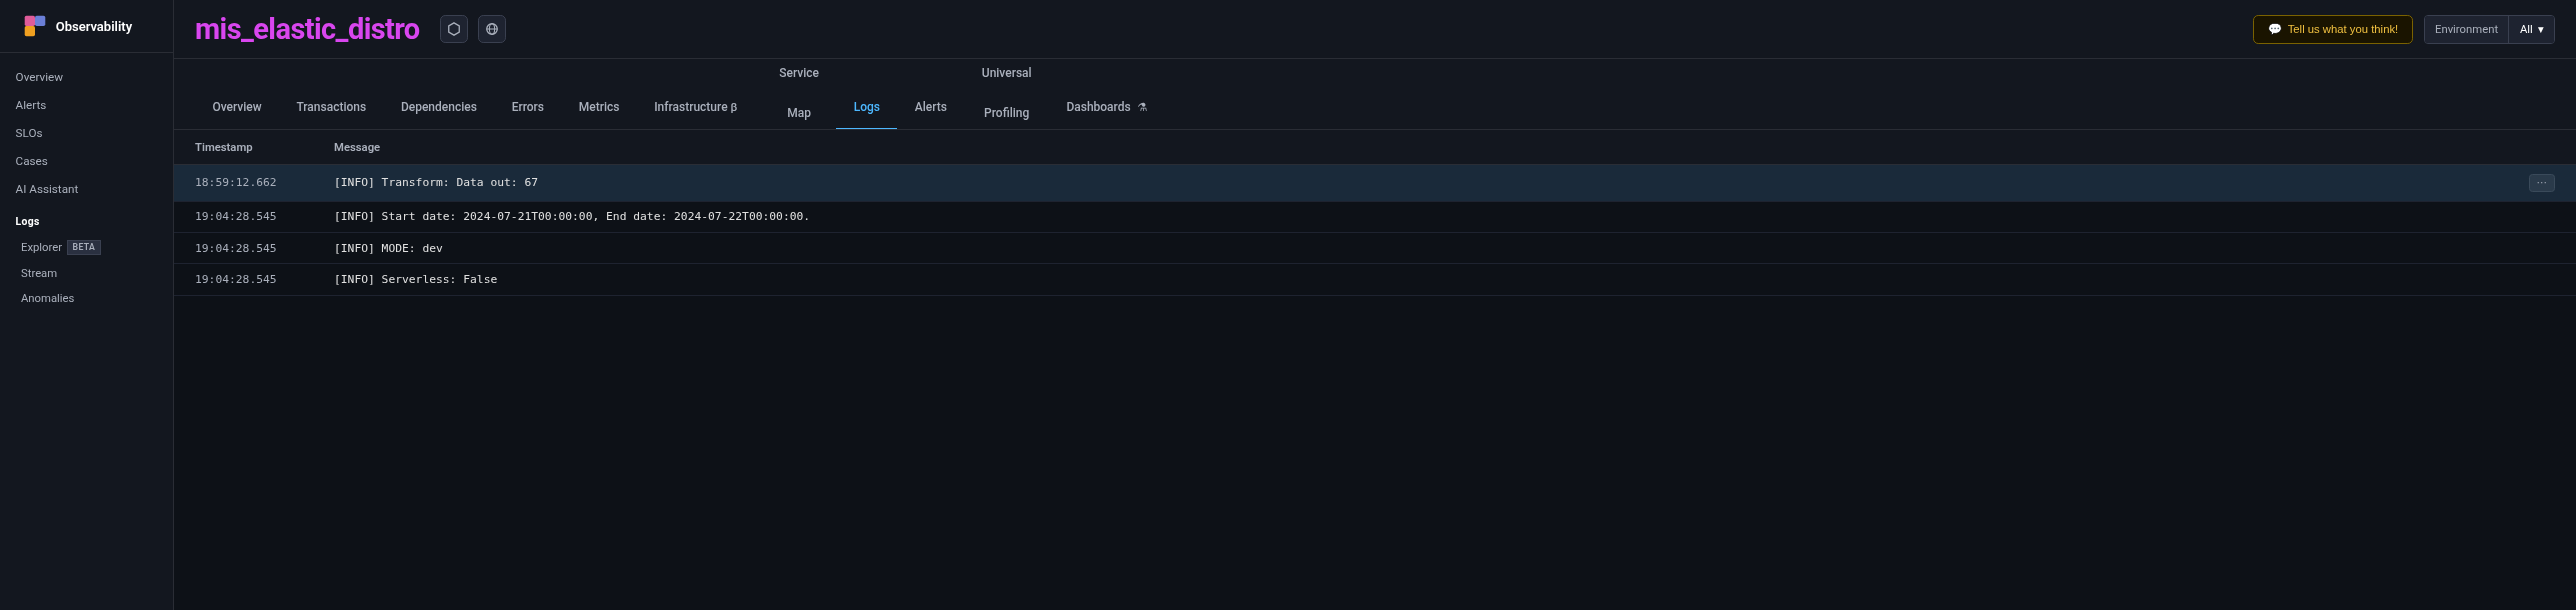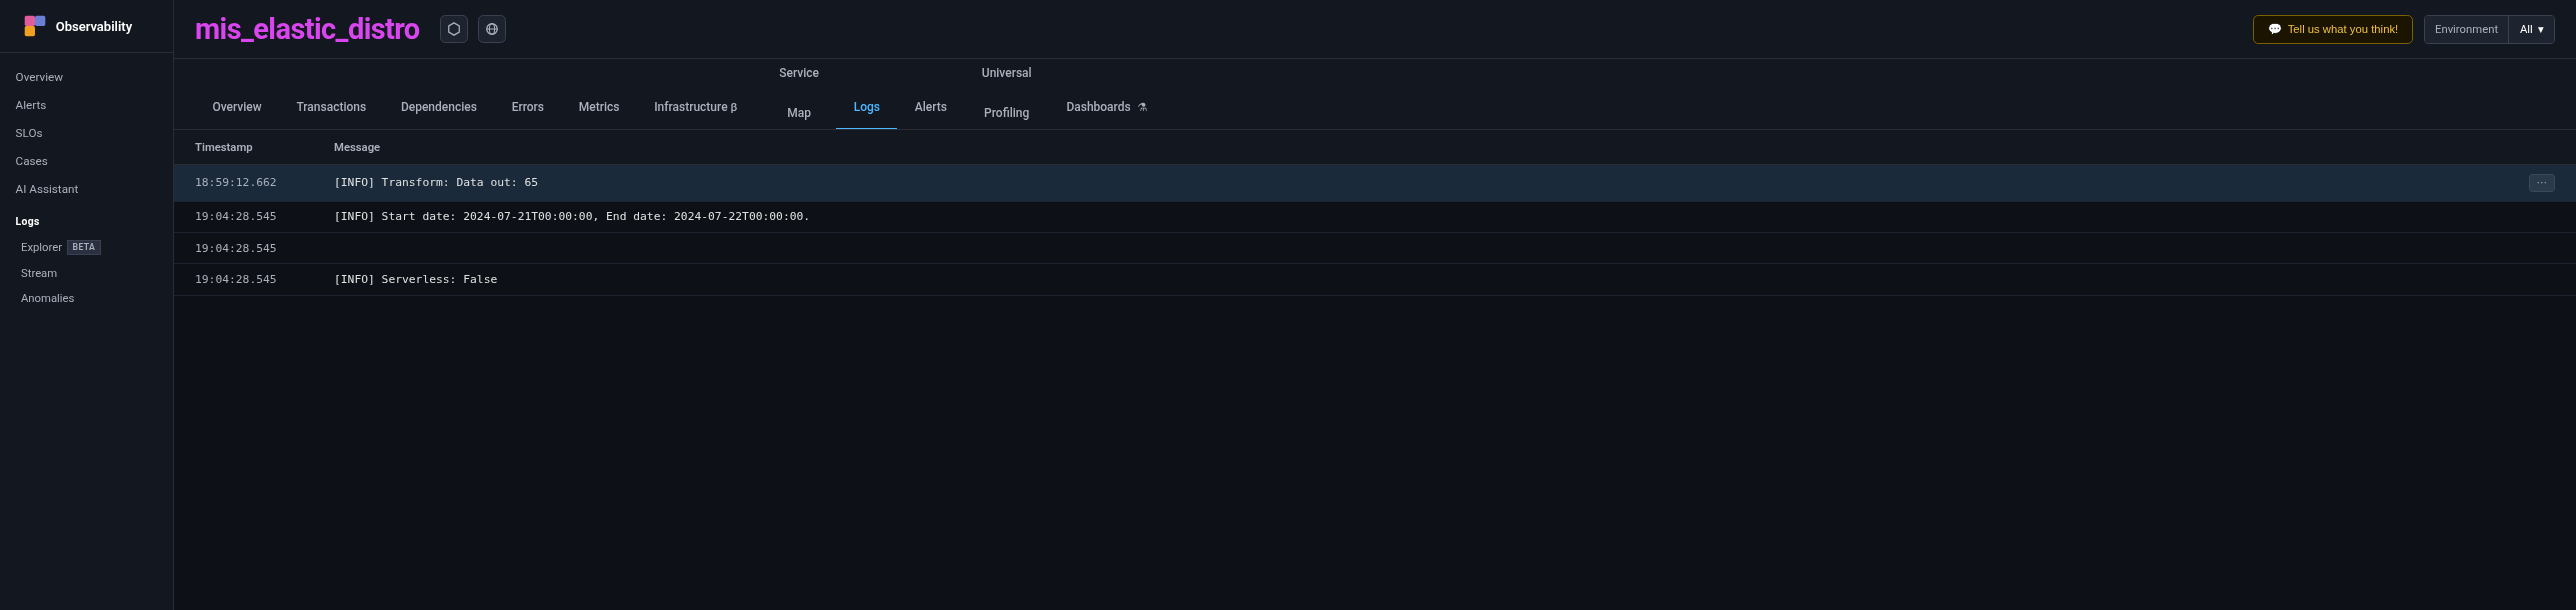--- a/index.html
+++ b/index.html
@@ -350,33 +350,34 @@
   </div>
 
   <div class="table-area">
     <div class="table-header-row">
       <div class="table-header-cell">Timestamp</div>
       <div class="table-header-cell">Message</div>
     </div>
 
     <div class="log-row selected">
       <span class="log-timestamp">18:59:12.662</span>
-      <span class="log-message">[INFO] Transform: Data out: 65</span>
+      <span class="log-message">[INFO] Transform: Data out: 67</span>
       <div class="log-actions">
         <button class="log-action-btn">···</button>
       </div>
     </div>
 
     <div class="log-row">
       <span class="log-timestamp">19:04:28.545</span>
       <span class="log-message">[INFO] Start date: 2024-07-21T00:00:00, End date: 2024-07-22T00:00:00.</span>
     </div>
 
     <div class="log-row">
       <span class="log-timestamp">19:04:28.545</span>
+      <span class="log-message">[INFO] MODE: dev</span>
     </div>
 
     <div class="log-row">
       <span class="log-timestamp">19:04:28.545</span>
       <span class="log-message">[INFO] Serverless: False</span>
     </div>
 
   </div>
 </div>
 

